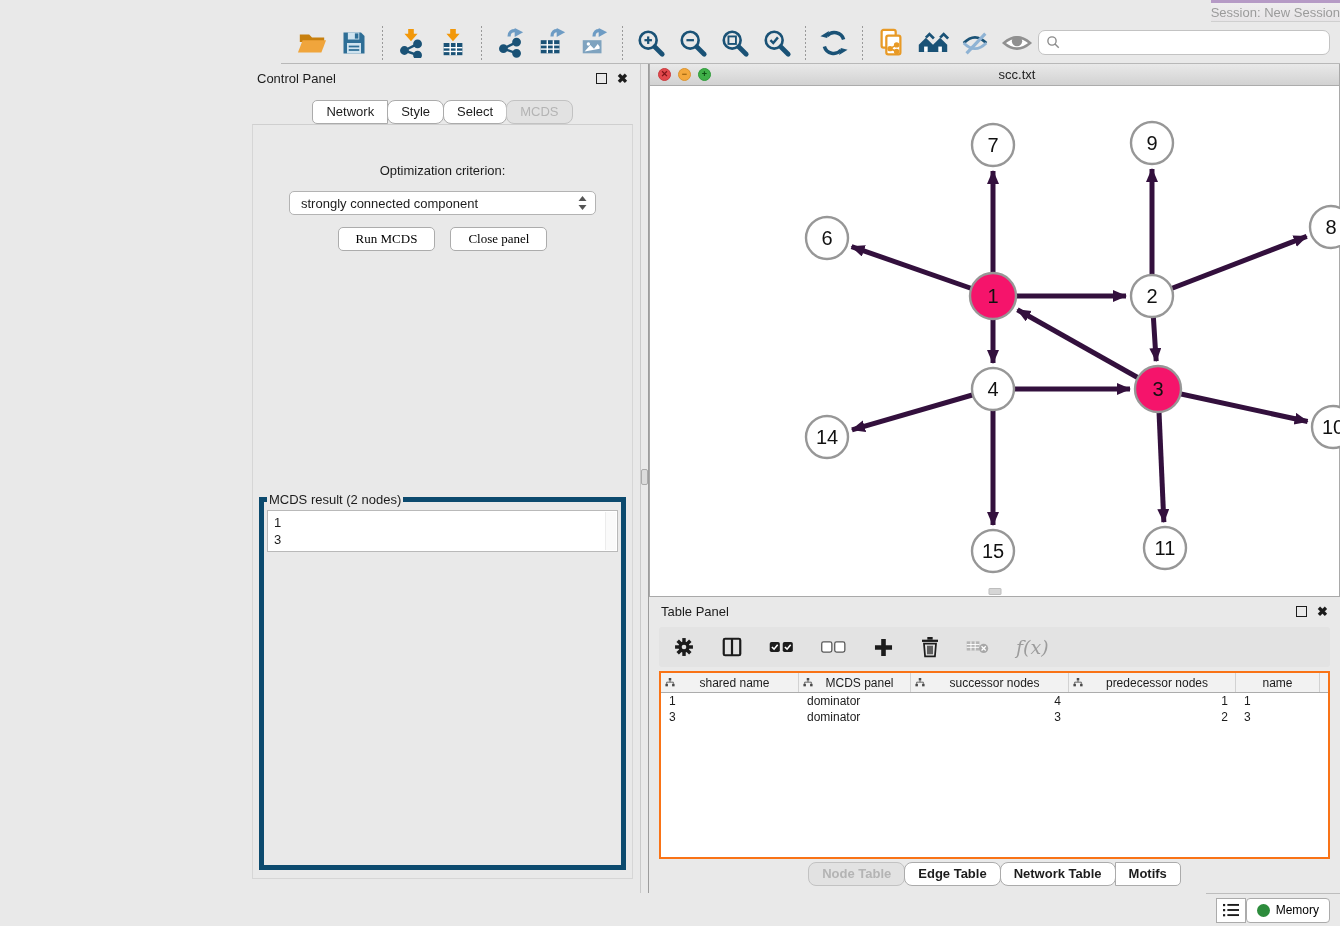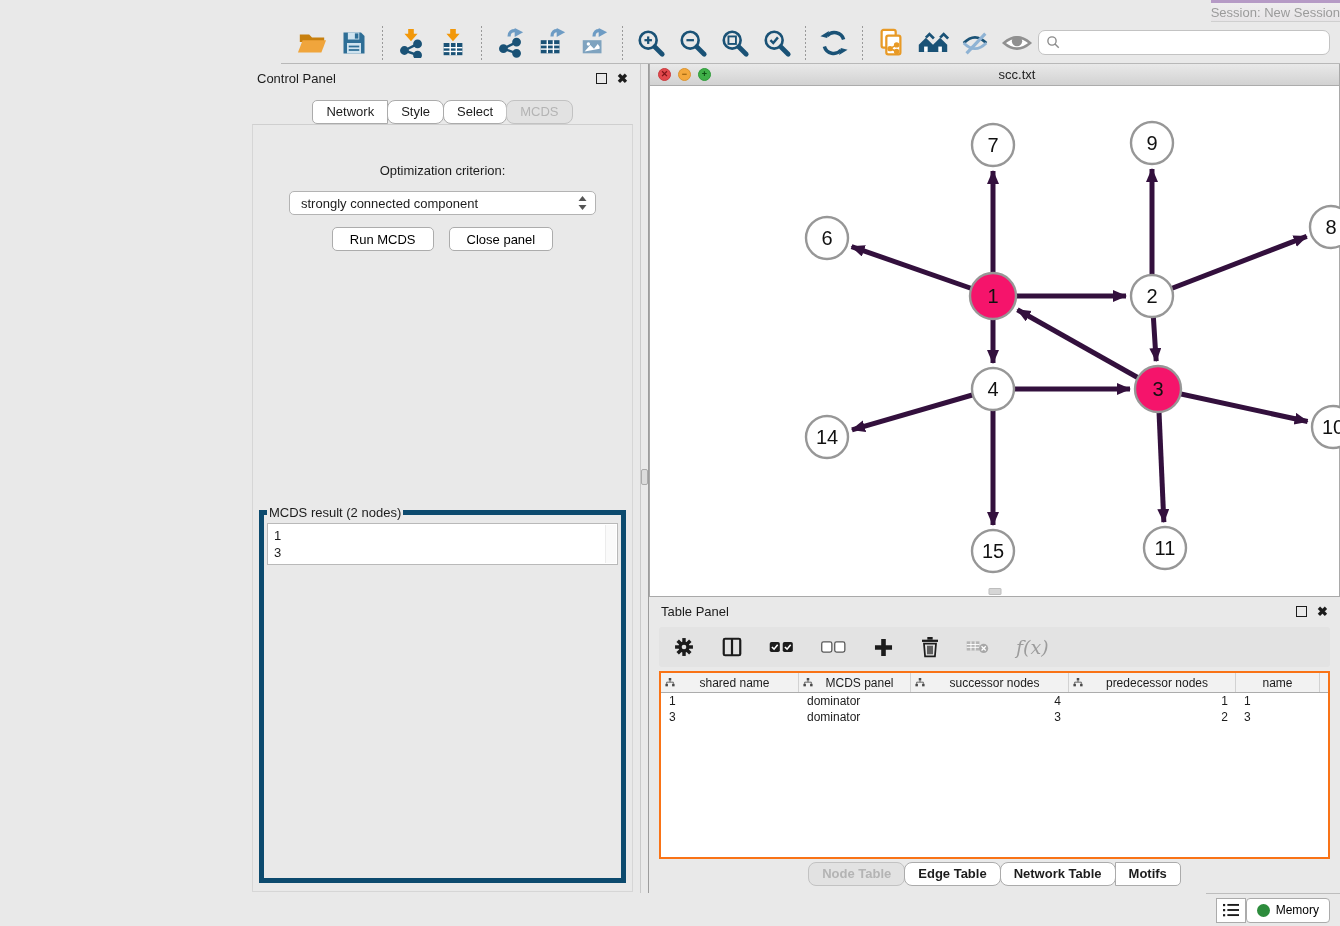--- a/index.html
+++ b/index.html
@@ -32,29 +32,29 @@
   .float-ic { width:11px; height:11px; border:1.5px solid #1c1c1c; display:inline-block; cursor:pointer; }
   .close-ic { font-size:13px; font-weight:bold; cursor:pointer; line-height:11px; }
 
   .tabrow { display:flex; justify-content:center; align-items:flex-end; height:32px; }
   .tab { background:#fff; border:1px solid #ABABAB; font-size:13px; padding:3px 13px 4px;
     margin-right:-1px; cursor:pointer; border-radius:8px; }
   .tab:first-child { border-radius:5px 0 0 5px; }
   .tab:last-child { border-radius:0 5px 5px 0; margin-right:0; }
   .tab.active { background:#E2E2E2; color:#B4B4B4; border-color:#C2C2C2;border-radius:8px; }
 
-  .cp-body { flex:1; margin:0 7px 1px; background:#E9E9E9; border:1px solid #D6D6D6; border-top-color:#CFCFCF;
+  .cp-body { flex:1; margin:0 7px 14px; background:#E9E9E9; border:1px solid #D6D6D6; border-top-color:#CFCFCF;
     display:flex; flex-direction:column; padding:8px; min-height:0; }
   .opt-label { text-align:center; font-size:13px; margin-top:30px; }
   .selectbox { height:24px; margin:13px 28px 0; background:#fff; border:1px solid #B3B3B3; border-radius:5px;
     display:flex; align-items:center; padding:0 8px 0 11px; font-size:13px; cursor:pointer;gap:8px; }
   .selectbox .sel-label { flex:1; }
   .btnrow { display:flex; justify-content:center; gap:15px; margin-top:12px; }
   .btnrow button { height:24px; padding:0 17px; background:#fff; border:1px solid #ACACAC; border-radius:5px;
-    font-size:13px; font-family:Liberation Sans, sans-serif; cursor:pointer; }
+    font-size:13px; font-family:Liberation Serif, serif; cursor:pointer; }
   .cp-spacer { flex:1; }
   fieldset.result-box { border:5px solid #0c4a6e; margin:0 -2px; height:378px; display:flex; flex-direction:column;
     padding:3px; background:#E9E9E9; }
   fieldset.result-box legend { font-size:13px; padding:0 2px; }
   .result-list { flex:1; background:#fff; border:1px solid #B9B9B9; font-size:13px; padding:3px 6px; position:relative; overflow:hidden; }
   .result-list .ritem { line-height:17px; }
   .result-scroll { position:absolute; top:1px; right:1px; bottom:1px; width:11px; background:#FAFAFA; border-left:1px solid #ECECEC; }
 
   
   .vsplit { width:9px; background:#E9E9E9; border-left:1px solid #C9C9C9; border-right:1px solid #9C9C9C; position:relative; cursor:col-resize; }

